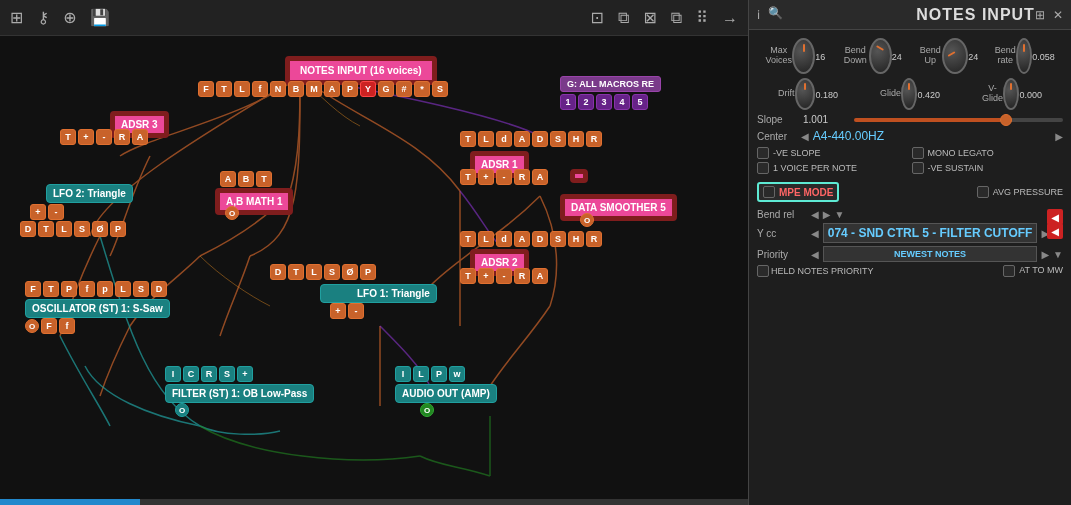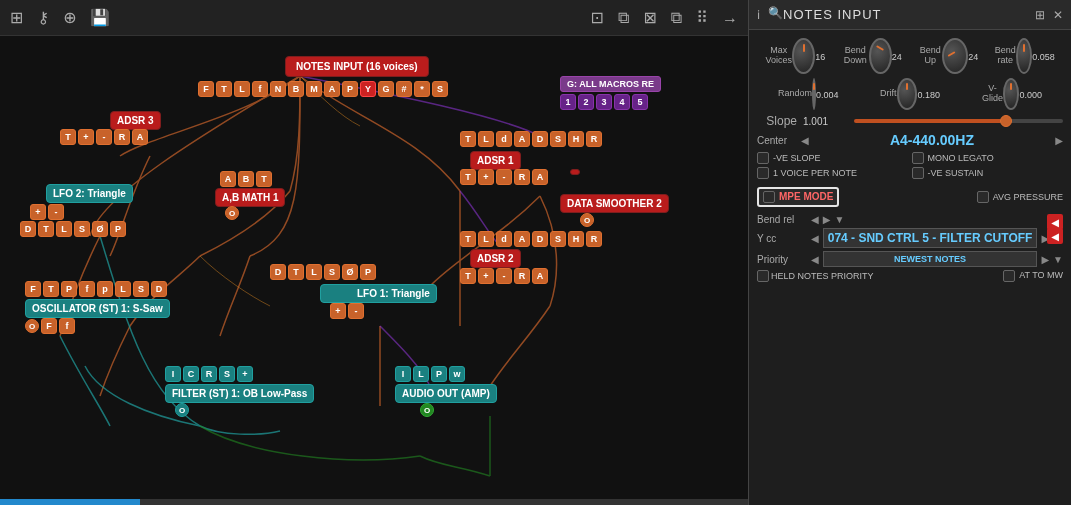--- a/index.html
+++ b/index.html
@@ -55,21 +55,21 @@
       position: absolute;
       border-radius: 4px;
       padding: 3px 6px;
       font-size: 10px;
       font-weight: bold;
       color: #fff;
       white-space: nowrap;
       cursor: pointer;
       user-select: none;
     }
-    .node-orange { background: #b91c1c; border: 1px solid #7f1d1d; }
+    .node-orange { background: #ec4899; border: 5px solid #7f1d1d; }
     .node-teal { background: #1a8080; border: 1px solid #20a0a0; }
     .node-small {
       padding: 2px 4px;
       font-size: 9px;
     }
 
     
     .node-row {
       position: absolute;
       display: flex;
@@ -135,25 +135,25 @@
     #panel-header {
       background: #2a2a2a;
       height: 30px;
       display: flex;
       align-items: center;
       justify-content: space-between;
       padding: 0 8px;
       border-bottom: 1px solid #444;
     }
     #panel-header .title {
-      font-size: 13px;
-      font-weight: normal;
+      font-size: 16px;
+      font-weight: bold;
       color: #ddd;
       letter-spacing: 1px;
-      text-align: left;
+      text-align: right;
       flex: 1;
     }
     .panel-header-icons {
       display: flex;
       gap: 8px;
       color: #aaa;
       font-size: 12px;
     }
     .panel-header-icons span { cursor: pointer; }
 
@@ -231,21 +231,21 @@
       border-radius: 1px;
     }
 
     
     .slope-row {
       display: flex;
       align-items: center;
       gap: 6px;
       margin: 4px 0;
     }
-    .slope-label { font-size: 12px; color: #aaa; width: 40px; text-align: right; }
+    .slope-label { font-size: 10px; color: #aaa; width: 40px; }
     .slope-value { font-size: 10px; color: #ccc; width: 45px; }
     .slope-slider {
       flex: 1;
       height: 4px;
       background: linear-gradient(to right, #c05020 70%, #444 70%);
       border-radius: 2px;
       position: relative;
     }
     .slope-thumb {
       position: absolute;
@@ -262,24 +262,24 @@
     .center-row {
       display: flex;
       align-items: center;
       margin: 4px 0;
       gap: 4px;
     }
     .center-label { font-size: 10px; color: #aaa; width: 40px; }
     .center-arrow { color: #888; font-size: 10px; cursor: pointer; }
     .center-value {
       flex: 1;
-      text-align: center;
-      font-size: 14px;
+      text-align: left;
+      font-size: 12px;
       color: #66ccff;
-      font-weight: bold;
+      font-weight: normal;
     }
 
     
     .checkbox-grid {
       display: grid;
       grid-template-columns: 1fr 1fr;
       gap: 3px;
       margin: 4px 0;
     }
     .checkbox-item {
@@ -294,25 +294,26 @@
       border: 1px solid #666;
       background: #2a2a2a;
       border-radius: 2px;
       cursor: pointer;
       flex-shrink: 0;
     }
 
     
     .mpe-row {
       display: flex;
+      align-items: center;
       gap: 4px;
       margin: 4px 0;
       padding: 2px 4px;
       background: #2a2a2a;
-      border: 2px solid #e5e5e5;
+      border: 2px solid #5eead4;
       border-radius: 3px;
     }
     .mpe-label { font-size: 10px; color: #ff6666; font-weight: bold; }
 
     
     .dropdown-row {
       display: flex;
       align-items: center;
       margin: 3px 0;
       gap: 4px;
@@ -560,21 +561,21 @@
     <div class="node-row" style="left:20px;top:185px;">
       <div class="connector">D</div>
       <div class="connector">T</div>
       <div class="connector">L</div>
       <div class="connector">S</div>
       <div class="connector">Ø</div>
       <div class="connector">P</div>
     </div>
 
     <div class="node node-orange" style="left:560px;top:158px;">
-      <span>DATA SMOOTHER 2</span>
+      <span>DATA SMOOTHER 5</span>
     </div>
     <div class="node-row" style="left:580px;top:177px;">
       <div class="connector small-o">O</div>
     </div>
 
     <div class="node-row" style="left:460px;top:195px;">
       <div class="connector">T</div>
       <div class="connector">L</div>
       <div class="connector">d</div>
       <div class="connector">A</div>
@@ -701,28 +702,28 @@
       </div>
       <div class="knob-group">
         <div class="knob-label">Bend rate</div>
         <div class="knob"></div>
         <div class="knob-value">0.058</div>
       </div>
     </div>
 
     <div class="knob-row">
       <div class="knob-group">
-        <div class="knob-label">Random</div>
-        <div class="knob2"></div>
-        <div class="knob-value">0.004</div>
-      </div>
-      <div class="knob-group">
         <div class="knob-label">Drift</div>
         <div class="knob2"></div>
         <div class="knob-value">0.180</div>
+      </div>
+      <div class="knob-group">
+        <div class="knob-label">Glide</div>
+        <div class="knob2"></div>
+        <div class="knob-value">0.420</div>
       </div>
       <div class="knob-group">
         <div class="knob-label">V-Glide</div>
         <div class="knob2"></div>
         <div class="knob-value">0.000</div>
       </div>
     </div>
 
     <div class="slope-row">
       <div class="slope-label">Slope</div>

